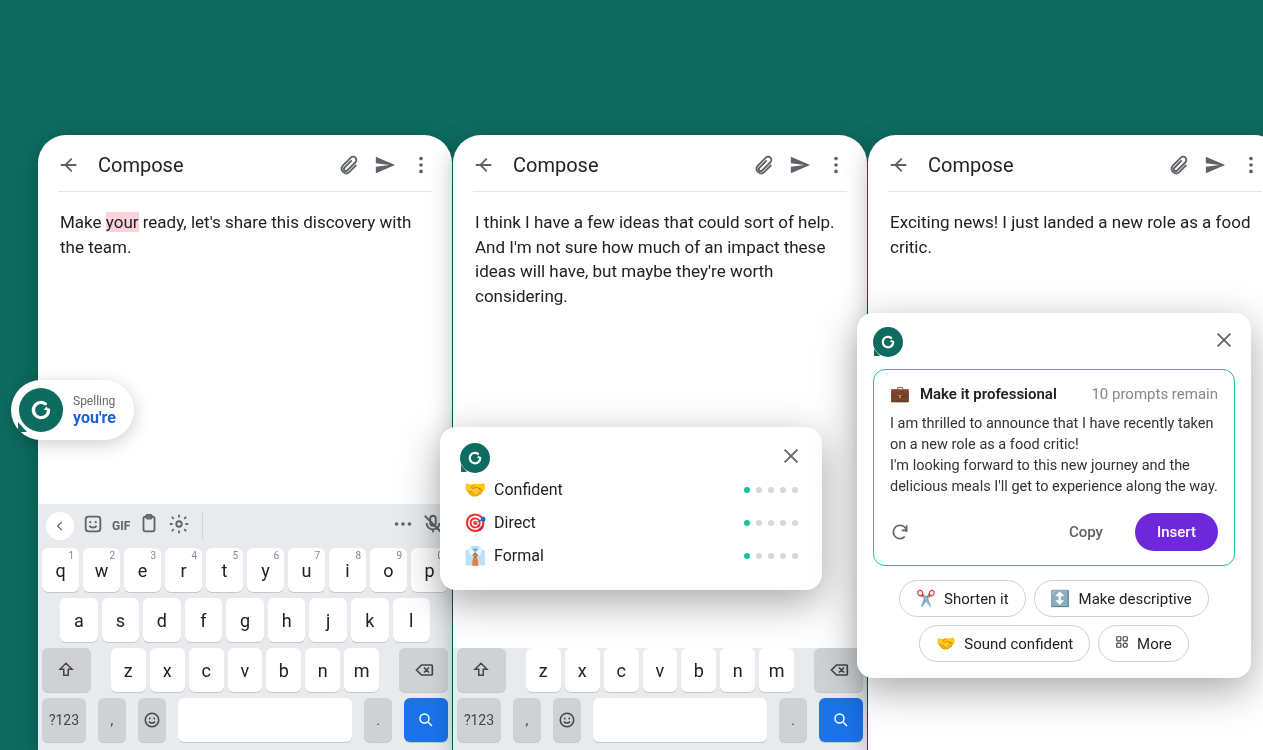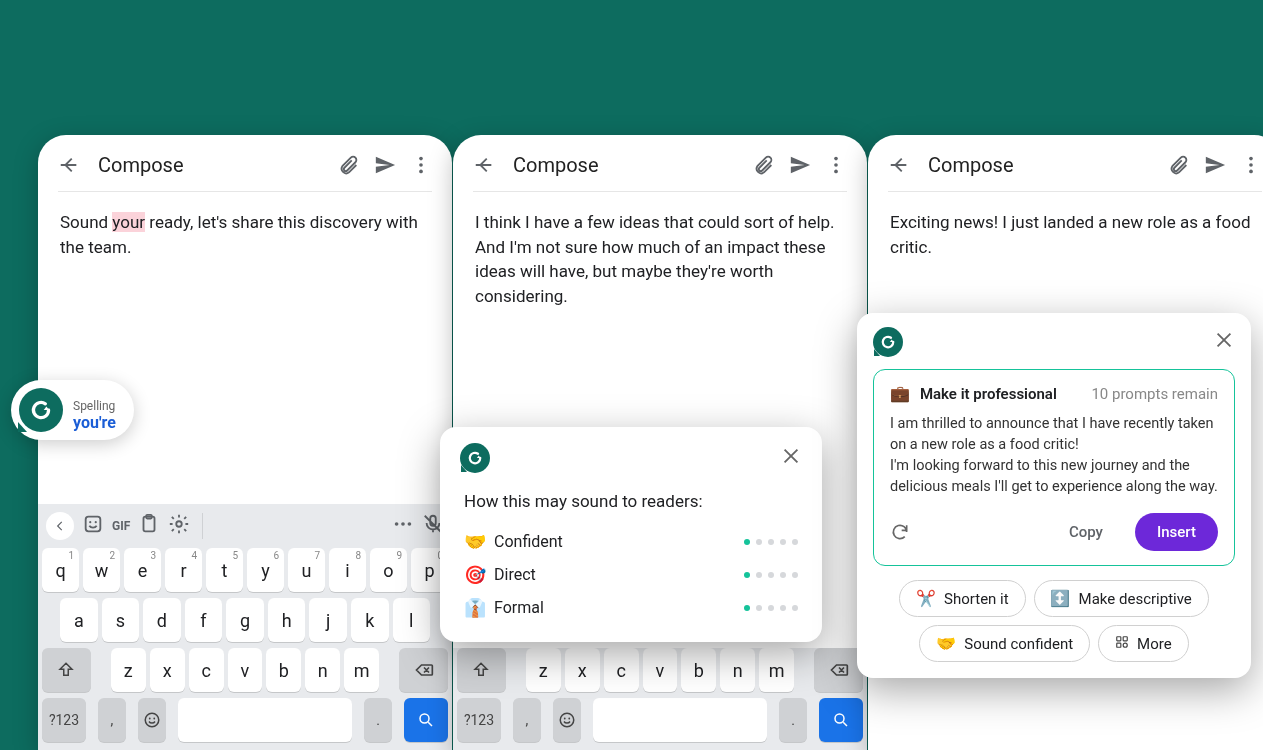--- a/index.html
+++ b/index.html
@@ -12,21 +12,21 @@
 
   .topbar { display: flex; align-items: center; padding: 18px 20px 14px 20px; gap: 14px; }
   .topbar .title { font-size: 20px; font-weight: 400; color: #222; flex: 1; margin-left: 4px; }
   .topbar .ic { color: #5f6368; display:flex; align-items:center; }
 
   .divider { height: 1px; background: #e6e6e6; margin: 0 20px 18px 20px; }
 
   .body-text { padding: 0 22px; font-size: 17px; line-height: 1.45; color: #202124; }
   .body-text .hi { background: #fbd3da; }
 
-  .floating-sugg { position: absolute; left: 11px; top: 380px; display:flex; align-items:flex-end; background:#fff; border-radius: 40px; padding: 8px 18px 8px 8px; box-shadow: 0 4px 18px rgba(0,0,0,.2); gap: 10px; z-index: 6; }
+  .floating-sugg { position: absolute; left: 11px; top: 380px; display:flex; align-items:center; background:#fff; border-radius: 40px; padding: 8px 18px 8px 8px; box-shadow: 0 4px 18px rgba(0,0,0,.2); gap: 10px; z-index: 6; }
   .g-circle { width:44px; height:44px; border-radius:50%; background:#0d6c5f; display:flex; align-items:center; justify-content:center; position: relative; }
   .g-circle::after { content:""; position:absolute; left:0; bottom:0; width:0; height:0; border-left:9px solid #0d6c5f; border-top: 10px solid transparent; transform: translate(-1px, 0px); }
   .g-circle svg { width:26px; height:26px; }
   .sugg-text .lab { font-size: 12px; color:#666; }
   .sugg-text .word { font-size: 16px; font-weight:700; color:#1b5ed6; }
 
   
   .kb { position:absolute; left:0; right:0; bottom:0; background:#e8eaed; }
   .kb-bar { display:flex; align-items:center; padding: 8px 8px; gap: 8px; color:#5f6368; }
   .kb-chevron { width:28px; height:28px; border-radius:14px; background:#fff; display:flex; align-items:center; justify-content:center; }
@@ -108,21 +108,21 @@
     <span class="ic">
         <svg viewBox="0 0 24 24">
           <circle cx="12" cy="5" r="2" fill="#5f6368"></circle>
           <circle cx="12" cy="12" r="2" fill="#5f6368"></circle>
           <circle cx="12" cy="19" r="2" fill="#5f6368"></circle>
         </svg>
       </span>
   </div>
   <div class="divider"></div>
   <div class="body-text">
-    <span>Sound </span><span class="hi">your</span><span> ready, let's share this discovery with the team.</span>
+    <span>Make </span><span class="hi">your</span><span> ready, let's share this discovery with the team.</span>
   </div>
 
   <div class="kb">
     <div class="kb-bar">
       <span class="kb-chevron">
           <svg width="14" height="14" viewBox="0 0 24 24">
             <path fill="none" stroke="#5f6368" stroke-width="2" d="M15 19l-7-7 7-7"></path>
           </svg>
         </span>
       <span class="ic"><svg viewBox="0 0 24 24">
@@ -298,21 +298,20 @@
     <div class="g-small">
         <svg viewBox="0 0 24 24">
           <path fill="none" stroke="#fff" stroke-width="3" stroke-linecap="round" d="M19 12a7 7 0 11-3-5.7"></path>
           <path fill="#fff" d="M19.5 12h-5l2.5-3.2z"></path>
         </svg>
       </div>
     <span class="tone-close ic"><svg viewBox="0 0 24 24">
           <path stroke="#666" stroke-width="2" d="M5 5l14 14M19 5L5 19"></path>
         </svg></span>
   </div>
-  <div class="tone-title">How this may sound to readers:</div>
   <div id="tone-rows">
       <div class="tone-row">
         <span class="em">🤝</span>
         <span class="tn">Confident</span>
         <span class="dots">
           <span class="dot on"></span>
           <span class="dot"></span>
           <span class="dot"></span>
           <span class="dot"></span>
           <span class="dot"></span>

